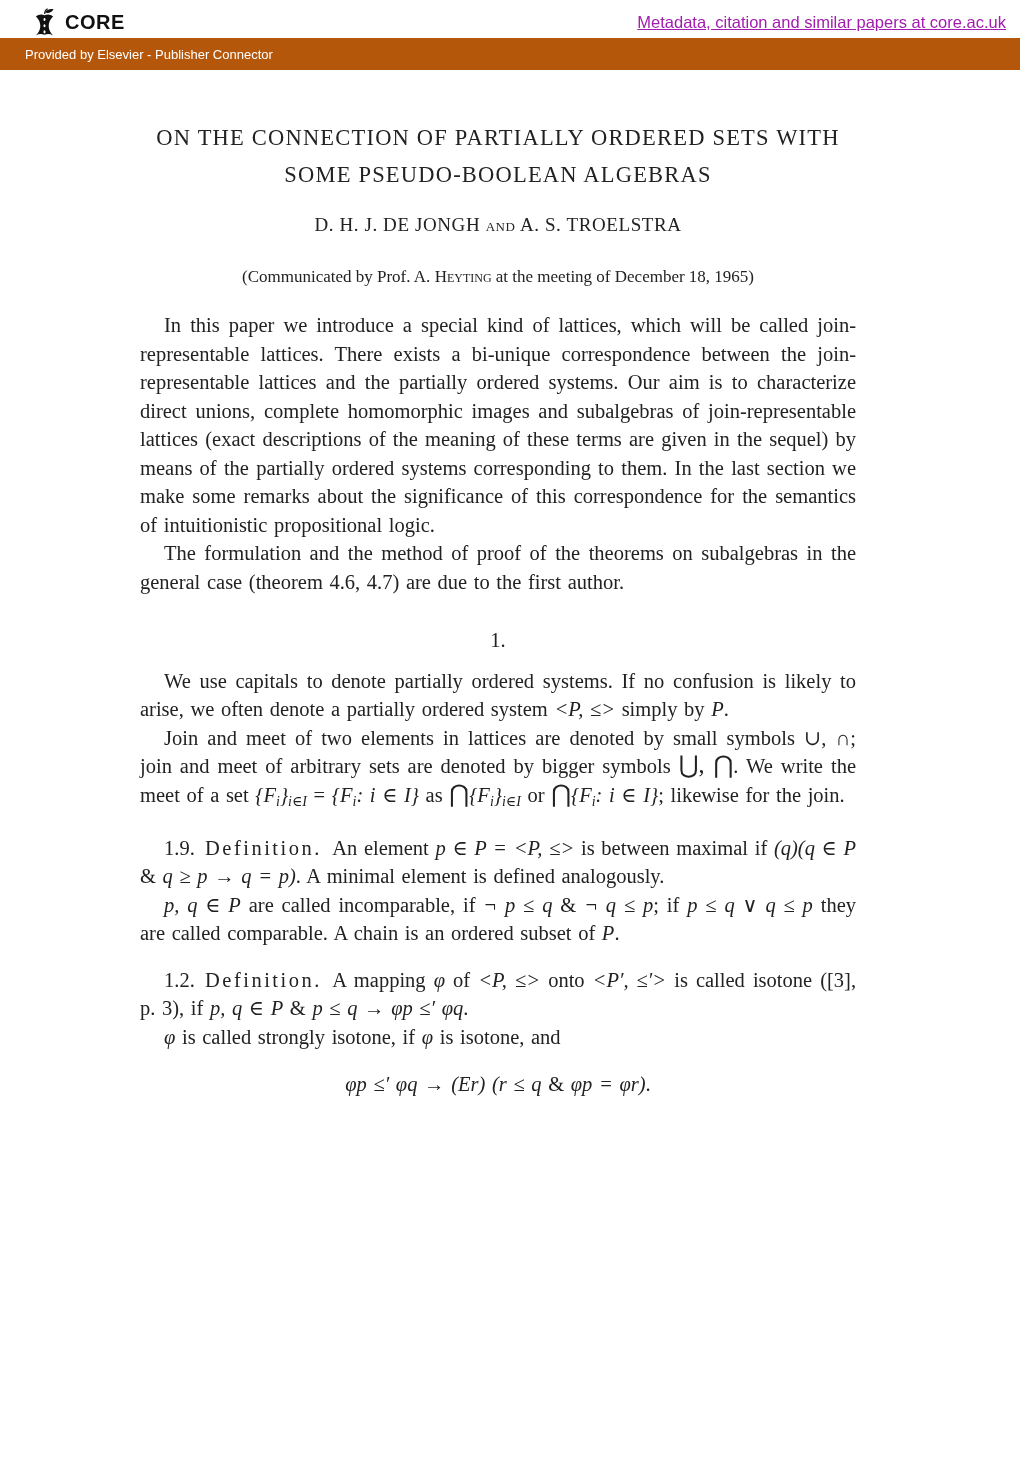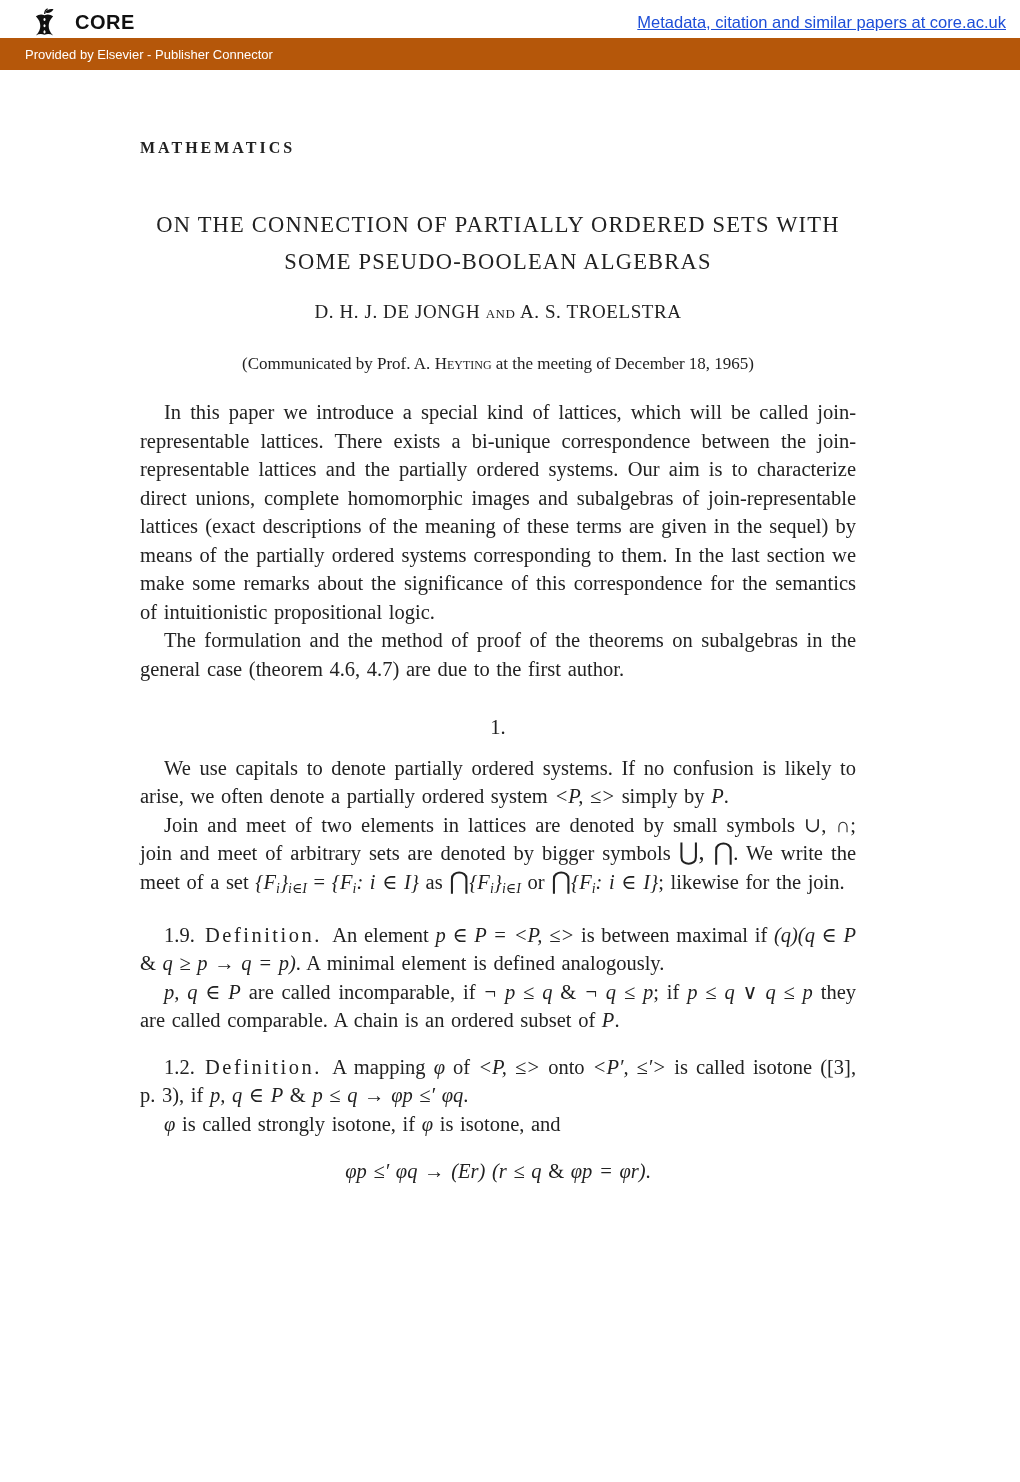--- a/index.html
+++ b/index.html
@@ -7,21 +7,21 @@
     width: 1020px; height: 1482px;
     background: #ffffff;
     font-family: "Liberation Serif", "DejaVu Serif", serif;
     color: #222222;
     overflow: hidden;
   }
   
   .core-banner { position: relative; height: 38px; background: #ffffff; }
   .core-logo {
     position: absolute; left: 33px; top: 7px;
-    display: flex; align-items: center; gap: 19px;
+    display: flex; align-items: center; gap: 9px;
     text-decoration: none; color: #111111; cursor: pointer;
   }
   .core-logo svg { display: block; }
   .core-logo .logo-word {
     font-family: "Liberation Sans", "DejaVu Sans", sans-serif;
     font-weight: bold; font-size: 20px; letter-spacing: 0.5px; color: #111111;
   }
   .meta-link {
     position: absolute; right: 14px; top: 13px;
     font-family: "Liberation Sans", "DejaVu Sans", sans-serif;
@@ -73,29 +73,28 @@
 
 <header class="core-banner">
   <a class="core-logo">
     <svg width="23" height="31" viewBox="0 0 24 32" aria-hidden="true">
       <path fill="#111111" d="M11.6 7.2 C11.4 4.6 12.6 2.4 15 1.2 L15.6 2.2 C13.6 3.3 12.7 5 12.9 7.2 Z"></path>
       <path fill="#111111" d="M12.5 5.6 C14.2 2.6 18 1.2 21.4 2.2 C20 5.2 16 6.8 12.5 5.6 Z"></path>
       <path fill="#111111" d="M3 9.5 Q7.2 6.6 12 8.4 Q16.8 6.6 21 9.5 C17.4 13.4 16.4 16.4 16.4 19.6 C16.4 22.8 17.4 25.8 21 29.6 Q16.8 27 12 28.8 Q7.2 27 3 29.6 C6.6 25.8 7.6 22.8 7.6 19.6 C7.6 16.4 6.6 13.4 3 9.5 Z M12 11.2 a1.1 1.6 0 1 0 0.01 0 Z M12 17.8 a1.1 1.6 0 1 0 0.01 0 Z M12 24.2 a1.1 1.6 0 1 0 0.01 0 Z" fill-rule="evenodd"></path>
     </svg>
     <span class="logo-word">CORE</span>
   </a>
-  <a class="meta-link" style="color: #1d4ed8;">Metadata, citation and similar papers at core.ac.uk</a>
+  <a class="meta-link" style="color: #a21caf;">Metadata, citation and similar papers at core.ac.uk</a>
 </header>
 
 <div class="provider-bar" style="background: rgb(181, 87, 10); color: rgb(255, 255, 255);">
   <span>Provided by Elsevier - Publisher Connector</span>
 </div>
 
 <main class="article">
-  <div class="kicker">MATHEMATICS</div>
   <h1 class="title">
     <span class="tline">ON THE CONNECTION OF PARTIALLY ORDERED SETS WITH</span>
     <span class="tline">SOME PSEUDO-BOOLEAN ALGEBRAS</span>
   </h1>
   <div class="authors"><span>D. H. J. DE JONGH </span><span class="rs-sc">and</span><span> A. S. TROELSTRA</span></div>
   <div class="communicated"><span>(Communicated by Prof. A. </span><span class="rs-sc">Heyting</span><span> at the meeting of December 18, 1965)</span></div>
   <div class="body-text">
       <p class="para"><span>In this paper we introduce a special kind of lattices, which will be called join-representable lattices. There exists a bi-unique correspondence between the join-representable lattices and the partially ordered systems. Our aim is to characterize direct unions, complete homomorphic images and subalgebras of join-representable lattices (exact descriptions of the meaning of these terms are given in the sequel) by means of the partially ordered systems corresponding to them. In the last section we make some remarks about the significance of this correspondence for the semantics of intuitionistic propositional logic.</span></p>
       <p class="para"><span>The formulation and the method of proof of the theorems on subalgebras in the general case (theorem 4.6, 4.7) are due to the first author.</span></p>
       <div class="sec-heading"><span>1.</span></div>

